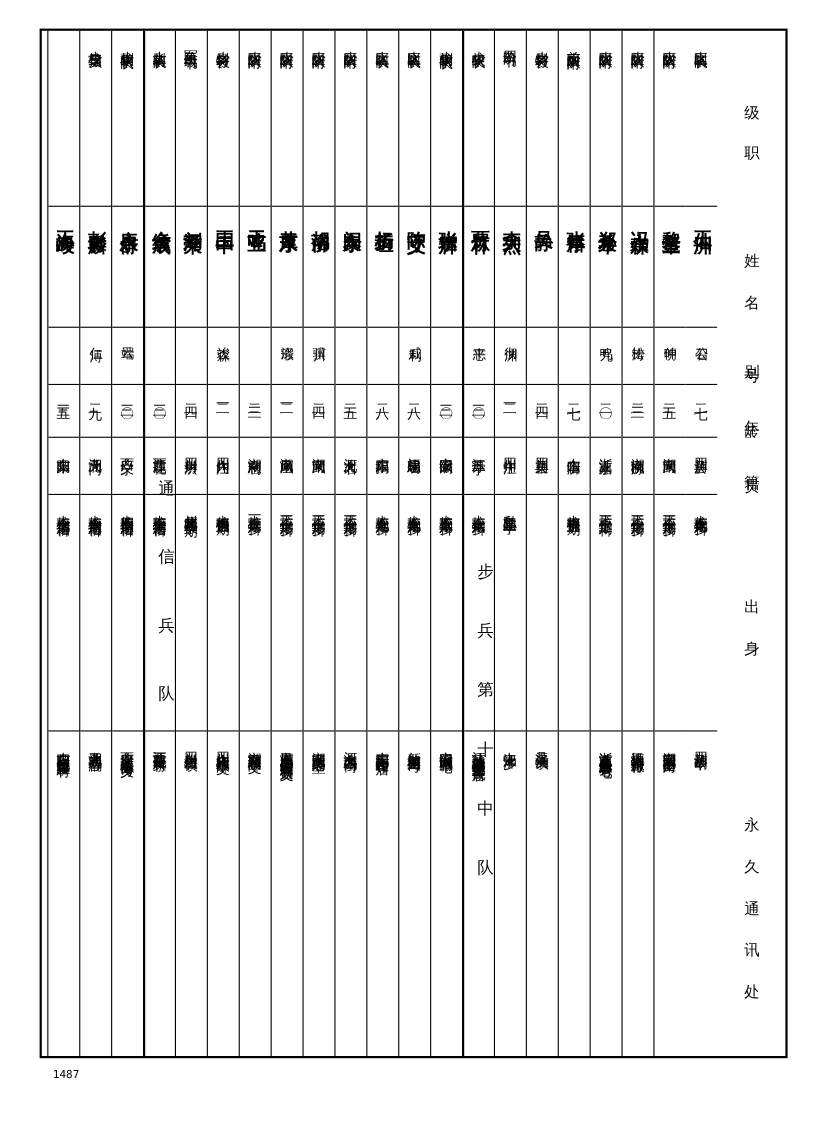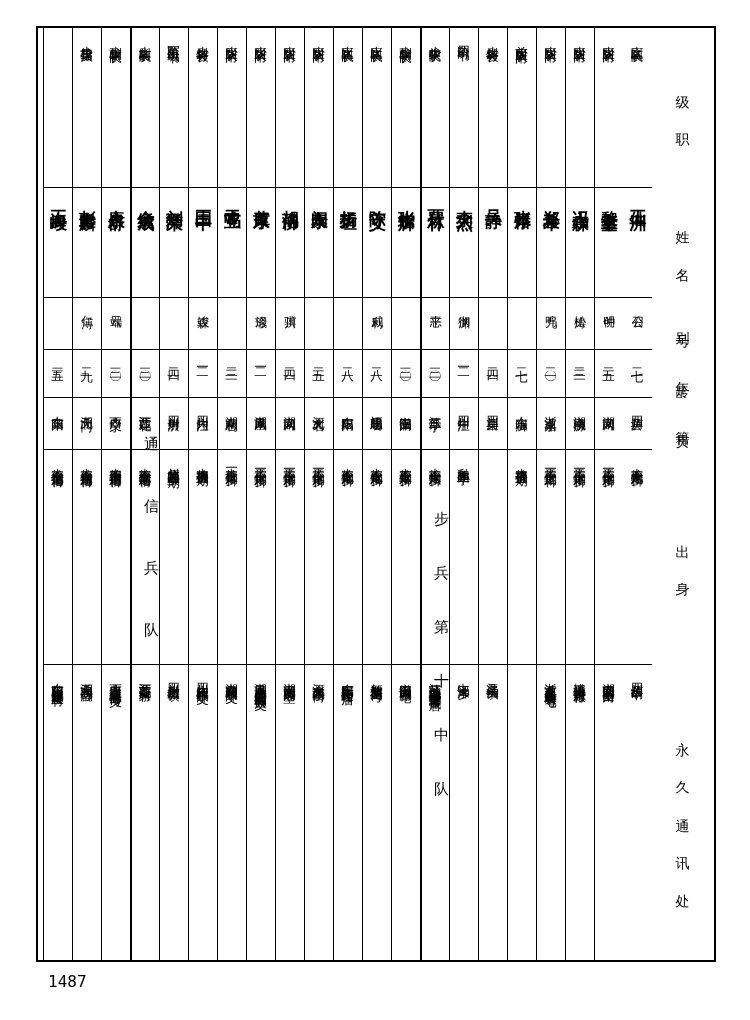--- a/index.html
+++ b/index.html
@@ -121,21 +121,21 @@
     letter-spacing: 22px;
   }
 
   
   .thick-left { border-left: 2px solid #000; }
 
   #page-number {
     position: absolute;
     left: 48px;
     top: 972px;
-    font-size: 16px;
+    font-size: 10px;
     font-family: "DejaVu Sans Mono", "Liberation Mono", monospace;
   }
 </style>
 </head>
 <body>
 
 <div id="page">
 
   <div id="table-frame">
 

